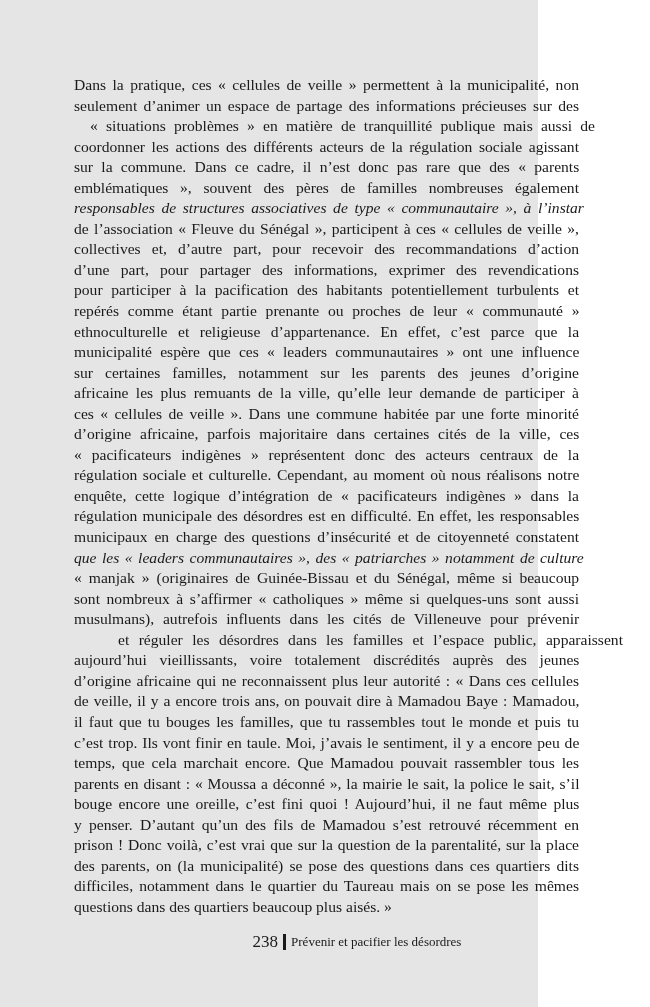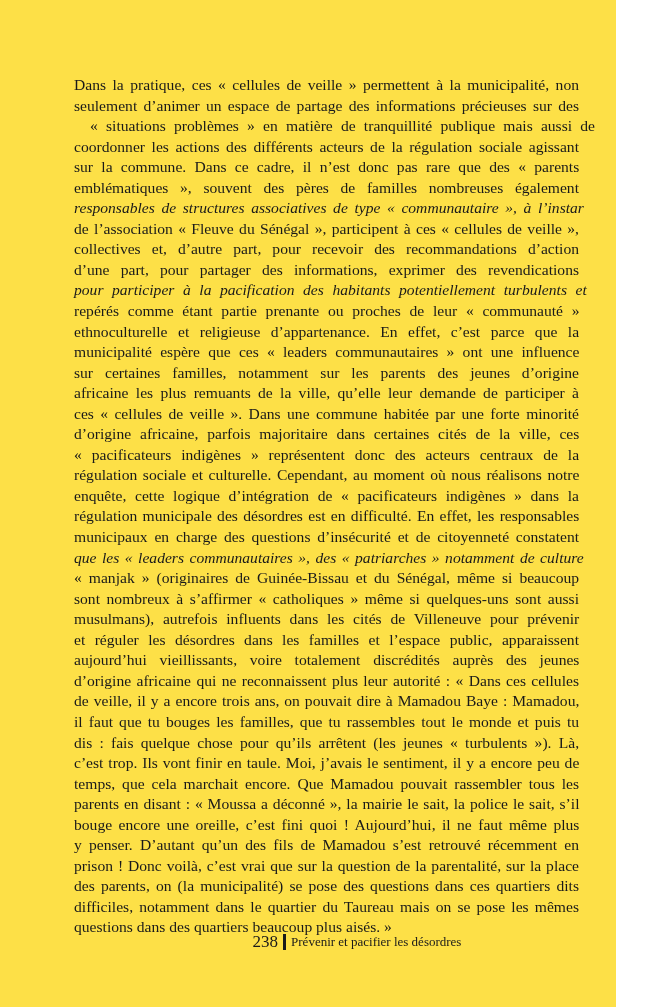--- a/index.html
+++ b/index.html
@@ -1,17 +1,17 @@
 <!DOCTYPE html>
 <html><head>
 <meta charset="utf-8">
 <style>
   html, body { margin: 0; padding: 0; background: #ffffff; }
   body { width: 650px; height: 1007px; position: relative; overflow: hidden; }
-  .page { position: absolute; left: 0; top: 0; width: 616px; height: 1007px; background: #fde047; }
+  .page { position: absolute; left: 0; top: 0; width: 538px; height: 1007px; background: #e5e5e5; }
   .text-block {
     position: absolute; left: 74px; top: 75px; width: 505px;
     font-family: "Liberation Serif", serif; font-size: 15.6px; line-height: 20.55px;
     color: #1a1a1a; text-align: justify; text-align-last: justify;
   }
   .line { display: block; white-space: nowrap; text-align: justify; text-align-last: justify; height: 20.55px; }
   .line.last { text-align-last: left; }
   .footer {
     position: absolute; top: 932px; left: 0; width: 650px; text-align: center;
     font-family: "Liberation Serif", serif; color: #1a1a1a;
@@ -29,43 +29,42 @@
       <span class="line" style="display: block; width: 505px; word-spacing: 2.53846px;">Dans la pratique, ces « cellules de veille » permettent à la municipalité, non</span>
       <span class="line" style="display: block; width: 505px; word-spacing: 2.3px;">seulement d’animer un espace de partage des informations précieuses sur des</span>
       <span class="line" style="display: block; width: 505px; word-spacing: 4.27273px; margin-left: 16px;">« situations problèmes » en matière de tranquillité publique mais aussi de</span>
       <span class="line" style="display: block; width: 505px; word-spacing: 2.6px;">coordonner les actions des différents acteurs de la régulation sociale agissant</span>
       <span class="line" style="display: block; width: 505px; word-spacing: 4.35714px;">sur la commune. Dans ce cadre, il n’est donc pas rare que des « parents</span>
       <span class="line" style="display: block; width: 505px; word-spacing: 7.75px;">emblématiques », souvent des pères de familles nombreuses également</span>
       <span class="line" style="display: block; width: 505px; word-spacing: 2.7px; font-style: italic;">responsables de structures associatives de type « communautaire », à l’instar</span>
       <span class="line" style="display: block; width: 505px; word-spacing: 1.42857px;">de l’association « Fleuve du Sénégal », participent à ces « cellules de veille »,</span>
       <span class="line" style="display: block; width: 505px; word-spacing: 7.125px;">collectives et, d’autre part, pour recevoir des recommandations d’action</span>
       <span class="line" style="display: block; width: 505px; word-spacing: 7.25px;">d’une part, pour partager des informations, exprimer des revendications</span>
-      <span class="line" style="display: block; width: 505px; word-spacing: 4.66667px; font-style: italic;">pour participer à la pacification des habitants potentiellement turbulents et</span>
+      <span class="line" style="display: block; width: 505px; word-spacing: 4.66667px;">pour participer à la pacification des habitants potentiellement turbulents et</span>
       <span class="line" style="display: block; width: 505px; word-spacing: 4.81818px;">repérés comme étant partie prenante ou proches de leur « communauté »</span>
       <span class="line" style="display: block; width: 505px; word-spacing: 6.55556px;">ethnoculturelle et religieuse d’appartenance. En effet, c’est parce que la</span>
       <span class="line" style="display: block; width: 505px; word-spacing: 4.3px;">municipalité espère que ces « leaders communautaires » ont une influence</span>
       <span class="line" style="display: block; width: 505px; word-spacing: 8px;">sur certaines familles, notamment sur les parents des jeunes d’origine</span>
       <span class="line" style="display: block; width: 505px; word-spacing: 3.33333px;">africaine les plus remuants de la ville, qu’elle leur demande de participer à</span>
       <span class="line" style="display: block; width: 505px; word-spacing: 2.46154px;">ces « cellules de veille ». Dans une commune habitée par une forte minorité</span>
       <span class="line" style="display: block; width: 505px; word-spacing: 4.9px;">d’origine africaine, parfois majoritaire dans certaines cités de la ville, ces</span>
       <span class="line" style="display: block; width: 505px; word-spacing: 6px;">« pacificateurs indigènes » représentent donc des acteurs centraux de la</span>
       <span class="line" style="display: block; width: 505px; word-spacing: 1.7px;">régulation sociale et culturelle. Cependant, au moment où nous réalisons notre</span>
       <span class="line" style="display: block; width: 505px; word-spacing: 4.7px;">enquête, cette logique d’intégration de « pacificateurs indigènes » dans la</span>
       <span class="line" style="display: block; width: 505px; word-spacing: 1.4px;">régulation municipale des désordres est en difficulté. En effet, les responsables</span>
       <span class="line" style="display: block; width: 505px; word-spacing: 2.88889px;">municipaux en charge des questions d’insécurité et de citoyenneté constatent</span>
       <span class="line" style="display: block; width: 505px; word-spacing: 1.58333px; font-style: italic;">que les « leaders communautaires », des « patriarches » notamment de culture</span>
       <span class="line" style="display: block; width: 505px; word-spacing: 3.09091px;">« manjak » (originaires de Guinée-Bissau et du Sénégal, même si beaucoup</span>
       <span class="line" style="display: block; width: 505px; word-spacing: 2.63636px;">sont nombreux à s’affirmer « catholiques » même si quelques-uns sont aussi</span>
       <span class="line" style="display: block; width: 505px; word-spacing: 4.88889px;">musulmans), autrefois influents dans les cités de Villeneuve pour prévenir</span>
-      <span class="line" style="display: block; width: 505px; word-spacing: 5.5px;">et réguler les désordres dans les familles et l’espace public, apparaissent</span>
+      <span class="line" style="display: block; width: 505px; word-spacing: 5.5px; margin-left: 44px;">et réguler les désordres dans les familles et l’espace public, apparaissent</span>
       <span class="line" style="display: block; width: 505px; word-spacing: 8.85714px;">aujourd’hui vieillissants, voire totalement discrédités auprès des jeunes</span>
       <span class="line" style="display: block; width: 505px; word-spacing: 1.41667px;">d’origine africaine qui ne reconnaissent plus leur autorité : « Dans ces cellules</span>
       <span class="line" style="display: block; width: 505px; word-spacing: 1.06667px;">de veille, il y a encore trois ans, on pouvait dire à Mamadou Baye : Mamadou,</span>
       <span class="line" style="display: block; width: 505px; word-spacing: 2.2px;">il faut que tu bouges les familles, que tu rassembles tout le monde et puis tu</span>
-      <span class="line" style="display: block; width: 505px; word-spacing: 3.30769px;">dis : fais quelque chose pour qu’ils arrêtent (les jeunes « turbulents »). Là,</span>
       <span class="line" style="display: block; width: 505px; word-spacing: 1px;">c’est trop. Ils vont finir en taule. Moi, j’avais le sentiment, il y a encore peu de</span>
       <span class="line" style="display: block; width: 505px; word-spacing: 3px;">temps, que cela marchait encore. Que Mamadou pouvait rassembler tous les</span>
       <span class="line" style="display: block; width: 505px; word-spacing: 1px;">parents en disant : « Moussa a déconné », la mairie le sait, la police le sait, s’il</span>
       <span class="line" style="display: block; width: 505px; word-spacing: 2.53846px;">bouge encore une oreille, c’est fini quoi ! Aujourd’hui, il ne faut même plus</span>
       <span class="line" style="display: block; width: 505px; word-spacing: 3.27273px;">y penser. D’autant qu’un des fils de Mamadou s’est retrouvé récemment en</span>
       <span class="line" style="display: block; width: 505px; word-spacing: 1px;">prison ! Donc voilà, c’est vrai que sur la question de la parentalité, sur la place</span>
       <span class="line" style="display: block; width: 505px; word-spacing: 2.16667px;">des parents, on (la municipalité) se pose des questions dans ces quartiers dits</span>
       <span class="line" style="display: block; width: 505px; word-spacing: 2.25px;">difficiles, notamment dans le quartier du Taureau mais on se pose les mêmes</span>
       <span class="line last">questions dans des quartiers beaucoup plus aisés. »</span>
     </div>

